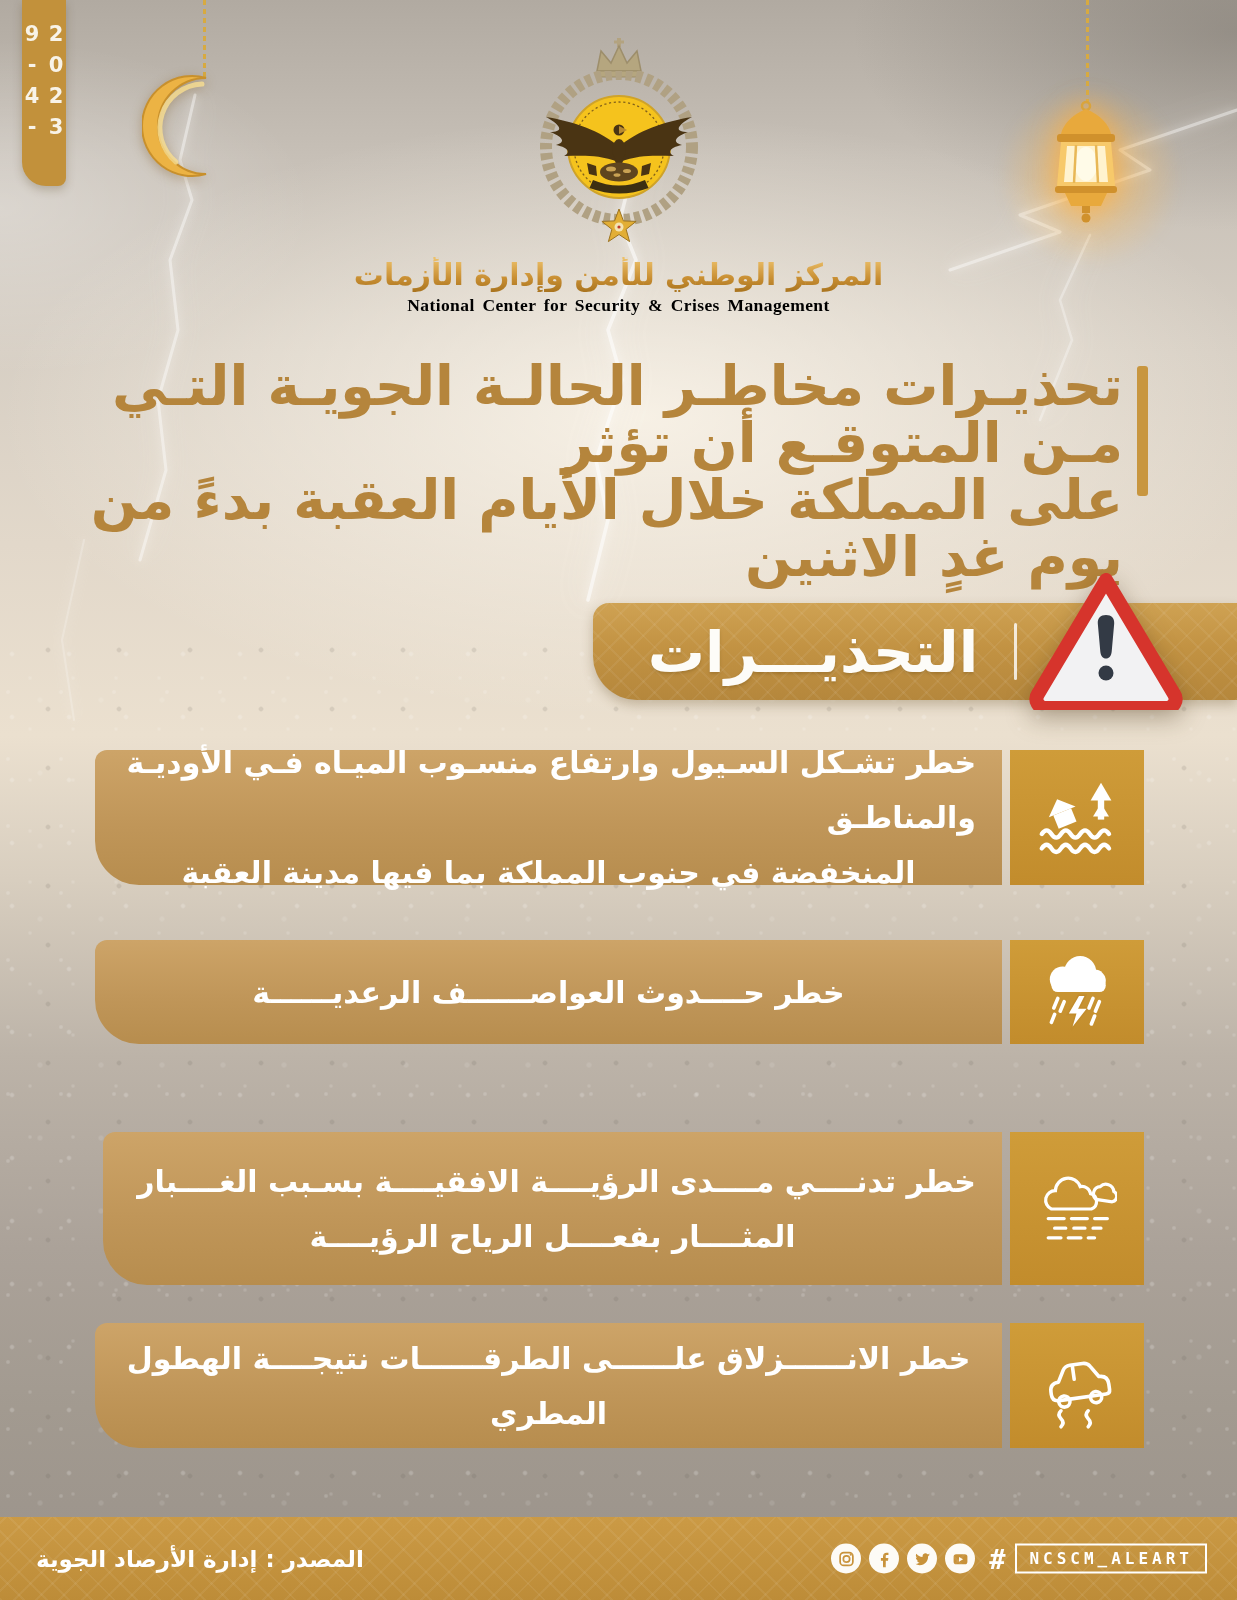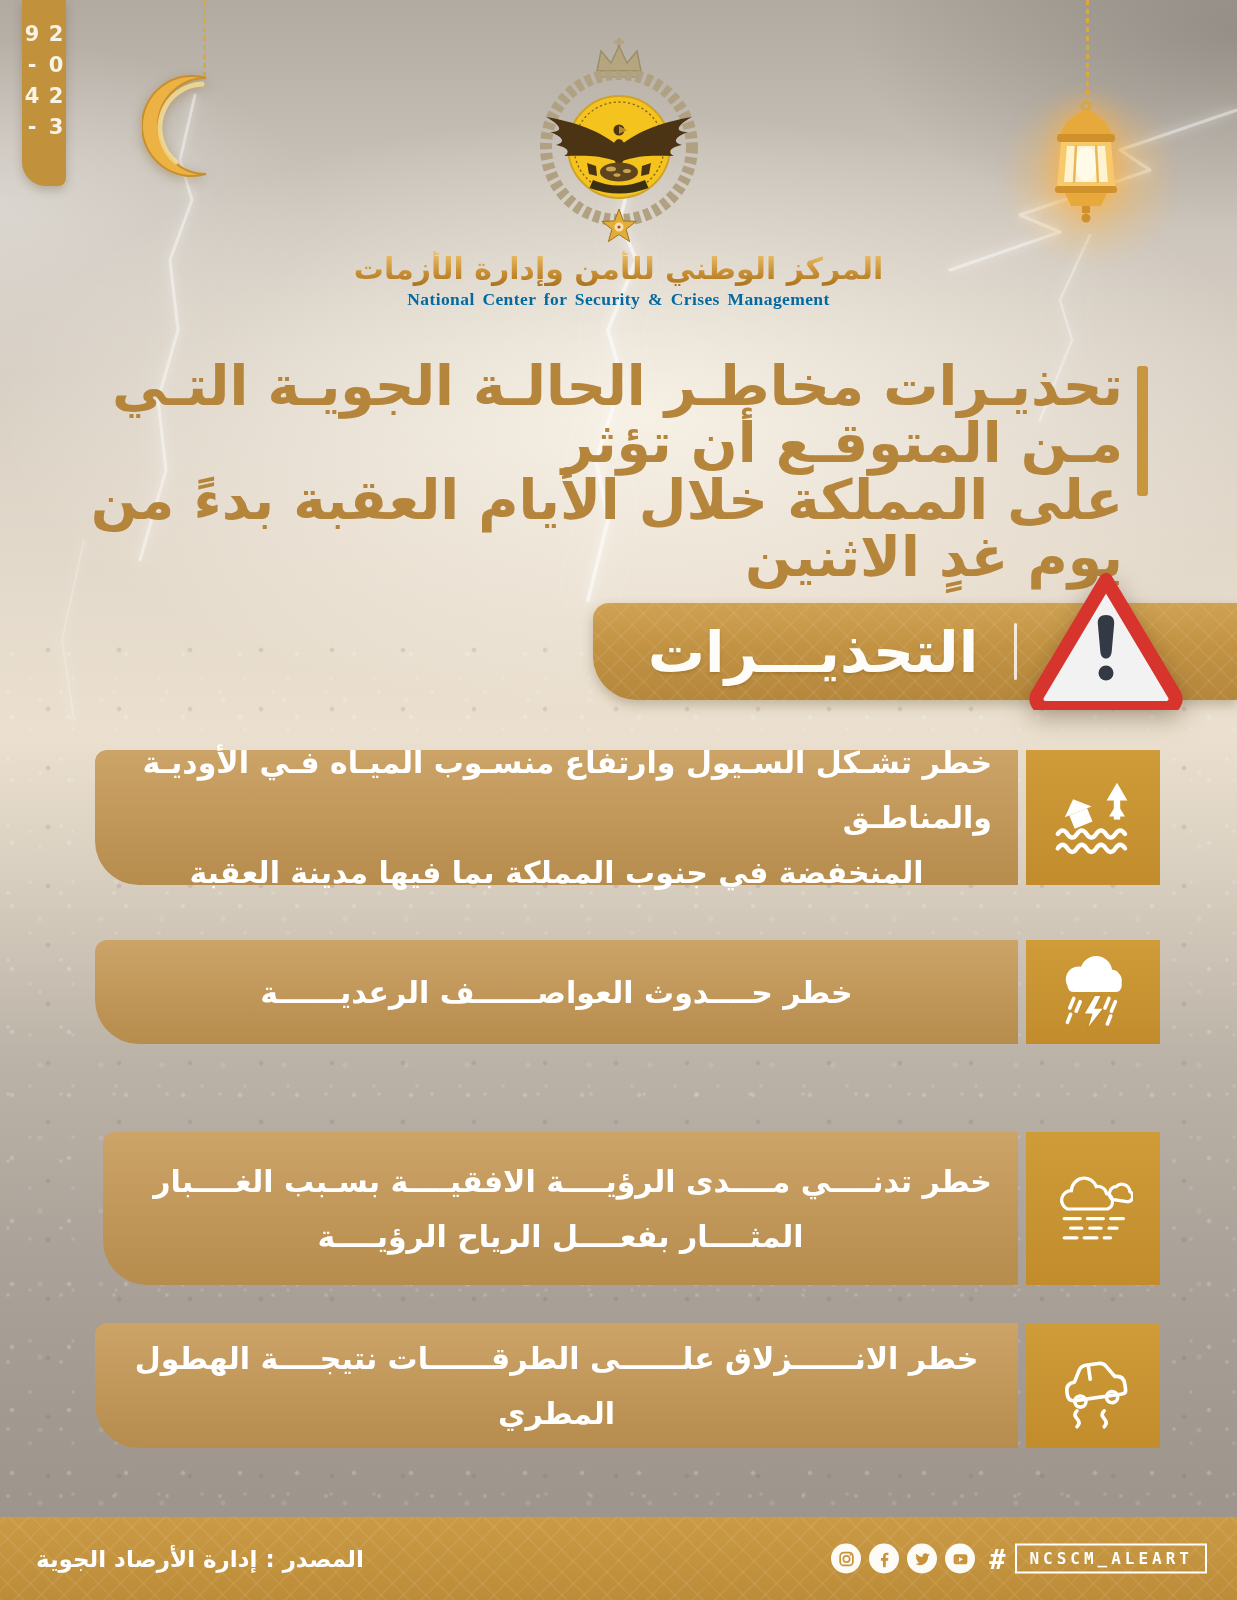--- a/index.html
+++ b/index.html
@@ -34,41 +34,41 @@
   .chain{position:absolute;width:3px;background:repeating-linear-gradient(180deg,#d7aa41 0 5px,rgba(0,0,0,0) 5px 9px);}
   .crescent-chain{left:203px;top:0;height:78px;}
   .lantern-chain{left:1086px;top:0;height:102px;}
   .crescent{position:absolute;left:142px;top:72px;filter:drop-shadow(0 3px 6px rgba(120,80,20,.35));}
   .lantern-glow{position:absolute;left:1002px;top:78px;width:176px;height:196px;border-radius:50%;
     background:radial-gradient(circle, rgba(255,183,72,.60), rgba(255,183,72,0) 70%);filter:blur(6px);}
   .lantern{position:absolute;left:1047px;top:100px;filter:drop-shadow(0 0 14px rgba(255,176,64,.8));}
   
   .logo{position:absolute;left:0;right:0;top:38px;display:flex;flex-direction:column;align-items:center;}
   .crown{margin-bottom:-7px;}
-  .org-ar{font-size:30px;font-weight:bold;direction:rtl;
+  .org-ar{margin-top:6px;font-size:30px;font-weight:bold;direction:rtl;
     background:linear-gradient(180deg,#ecc06a 5%,#c98f33 60%,#a9741f 100%);
     -webkit-background-clip:text;background-clip:text;color:transparent;letter-spacing:1px;}
   .org-en{margin-top:3px;font-family:"Liberation Serif","DejaVu Serif",serif;font-weight:bold;
-    font-size:17.5px;color:#0369a1;letter-spacing:.4px;word-spacing:3px;}
+    font-size:17.5px;color:#000000;letter-spacing:.4px;word-spacing:3px;}
   
   .heading{position:absolute;top:358px;right:114px;text-align:right;direction:rtl;
     color:#b5853c;font-weight:bold;font-size:55px;line-height:57px;letter-spacing:0;}
   .title-bar{position:absolute;right:89px;top:366px;width:11px;height:130px;background:#c8963f;border-radius:3px;}
   
   .warn-header{position:absolute;left:593px;width:644px;top:603px;height:97px;
     background:linear-gradient(180deg,#cfa253 0%,#c2914096 45%,#b5873c 100%);
     background-color:#c39547;border-radius:16px 0 0 44px;box-shadow:0 5px 12px rgba(90,65,20,.28);}
   .warn-header .title{position:absolute;left:18px;width:404px;top:0;bottom:0;display:flex;
     align-items:center;justify-content:center;color:#fdfcf8;font-size:57px;font-weight:bold;direction:rtl;
     text-shadow:0 2px 3px rgba(120,85,25,.35);}
   .warn-header .divider{position:absolute;left:421px;top:20px;width:3px;height:57px;
     background:rgba(255,255,255,.8);border-radius:2px;}
   .tri{position:absolute;left:1028px;top:568px;filter:drop-shadow(0 8px 12px rgba(60,40,10,.35));}
   
-  .row{position:absolute;left:95px;right:77px;}
+  .row{position:absolute;left:95px;right:93px;}
   .row-bar{position:absolute;left:0;right:142px;top:0;bottom:0;
     background:linear-gradient(180deg,#cda468 0%,#c09659 55%,#b78d4e 100%);
     border-radius:12px 0 0 44px;display:flex;flex-direction:column;justify-content:center;
     direction:rtl;color:#fff;font-weight:bold;font-size:30px;line-height:55px;}
   .row-ico{position:absolute;right:0;top:0;bottom:0;width:134px;
     background:linear-gradient(180deg,#cf9c39 0%,#c28c2c 100%);
     display:flex;align-items:center;justify-content:center;}
   .t-right{text-align:right;padding:0 26px 0 20px;}
   .t-center{text-align:center;padding:0 20px;}
   .r1{top:750px;height:135px;} .r2{top:940px;height:104px;}

